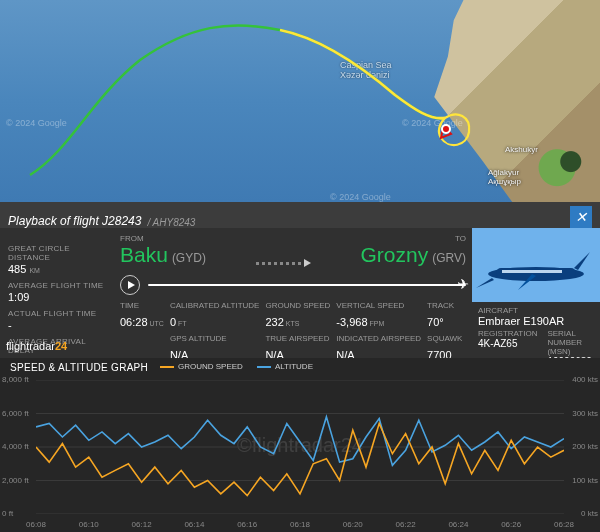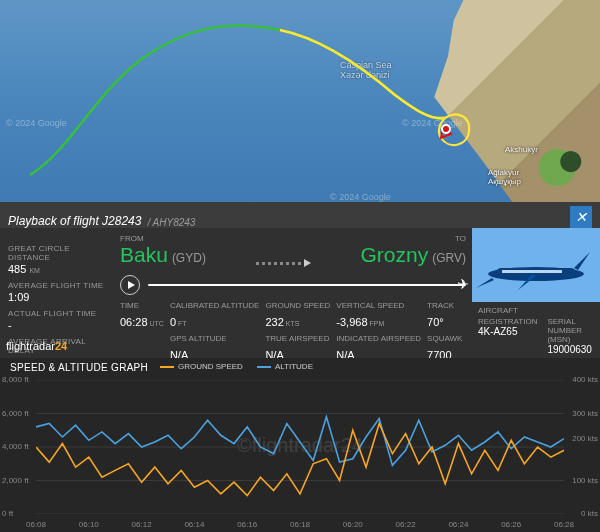--- a/index.html
+++ b/index.html
@@ -173,20 +173,21 @@
       <rect x="24" y="40" width="80" height="10" rx="5" fill="#0a3f7e"></rect>
       <polygon points="20,50 4,60 22,52" fill="#0a3f7e"></polygon>
       <polygon points="102,40 118,24 106,42" fill="#0a3f7e"></polygon>
       <polygon points="60,46 46,62 64,48" fill="#04519c"></polygon>
       <rect x="30" y="42" width="60" height="3" fill="#bcd6ef"></rect>
     </svg>
     <div class="cred">© Onat Bronas | jetphotos</div>
   </div>
   <div id="acinfo">
     <div>AIRCRAFT</div>
+    <div class="h">Embraer E190AR</div>
     <div style="display:flex;gap:10px;margin-top:2px">
       <div>
         <div>REGISTRATION</div>
         <div class="h" style="font-size:10px">4K-AZ65</div>
       </div>
       <div>
         <div>SERIAL NUMBER (MSN)</div>
         <div class="h" style="font-size:10px">19000630</div>
       </div>
     </div>
@@ -215,21 +216,21 @@
       <path d="M0.0,46.9 L13.2,43.5 L26.4,57.0 L39.6,45.2 L52.8,60.3 L66.0,51.9 L79.2,63.6 L92.4,53.6 L105.6,67.0 L118.8,62.0 L132.0,55.3 L145.2,68.7 L158.4,57.0 L171.6,40.2 L184.8,55.3 L198.0,63.6 L211.2,46.9 L224.4,67.0 L237.6,73.7 L250.8,43.5 L264.0,62.0 L277.2,80.4 L290.4,36.9 L303.6,82.1 L316.8,78.7 L330.0,57.0 L343.2,38.5 L356.4,85.4 L369.6,70.3 L382.8,40.2 L396.0,72.0 L409.2,65.3 L422.4,55.3 L435.6,70.3 L448.8,62.0 L462.0,51.9 L475.2,68.7 L488.4,57.0 L501.6,62.0 L514.8,67.0 L528.0,58.6 " fill="none" stroke="#4aa3e0" stroke-width="1.6"></path>
       <path d="M0.0,67.0 L13.2,82.1 L26.4,63.6 L39.6,87.1 L52.8,77.1 L66.0,97.2 L79.2,90.4 L92.4,83.8 L105.6,102.2 L118.8,87.1 L132.0,103.8 L145.2,90.4 L158.4,107.2 L171.6,100.5 L184.8,113.9 L198.0,102.2 L211.2,115.6 L224.4,97.2 L237.6,110.5 L250.8,93.8 L264.0,113.9 L277.2,83.8 L290.4,78.7 L303.6,100.5 L316.8,50.3 L330.0,87.1 L343.2,43.5 L356.4,73.7 L369.6,53.6 L382.8,83.8 L396.0,67.0 L409.2,103.8 L422.4,63.6 L435.6,93.8 L448.8,70.3 L462.0,90.4 L475.2,60.3 L488.4,83.8 L501.6,67.0 L514.8,77.1 L528.0,70.3 " fill="none" stroke="#f6a623" stroke-width="1.6"></path>
     </svg>
 <div class="ylab" style="left: 2px; top: 17px; text-align: center;">8,000 ft</div>
     <div class="ylab" style="left: 2px; top: 50.5px;">6,000 ft</div>
     <div class="ylab" style="left: 2px; top: 84px;">4,000 ft</div>
     <div class="ylab" style="left: 2px; top: 117.5px;">2,000 ft</div>
     <div class="ylab" style="left: 2px; top: 151px;">0 ft</div>
     <div class="ylab" style="right: 2px; top: 17px;">400 kts</div>
     <div class="ylab" style="right: 2px; top: 50.5px;">300 kts</div>
-    <div class="ylab" style="right: 2px; top: 76px;">200 kts</div>
+    <div class="ylab" style="right: 2px; top: 84px;">200 kts</div>
     <div class="ylab" style="right: 2px; top: 117.5px;">100 kts</div>
     <div class="ylab" style="right: 2px; top: 151px;">0 kts</div>
     <div class="xlab" style="left: 36px; margin-top: 20px;">06:08</div>
     <div class="xlab" style="left: 88.8px; margin-top: 20px;">06:10</div>
     <div class="xlab" style="left: 141.6px;">06:12</div>
     <div class="xlab" style="left: 194.4px;">06:14</div>
     <div class="xlab" style="left: 247.2px;">06:16</div>
     <div class="xlab" style="left: 300px;">06:18</div>
     <div class="xlab" style="left: 352.8px;">06:20</div>
     <div class="xlab" style="left: 405.6px;">06:22</div>

